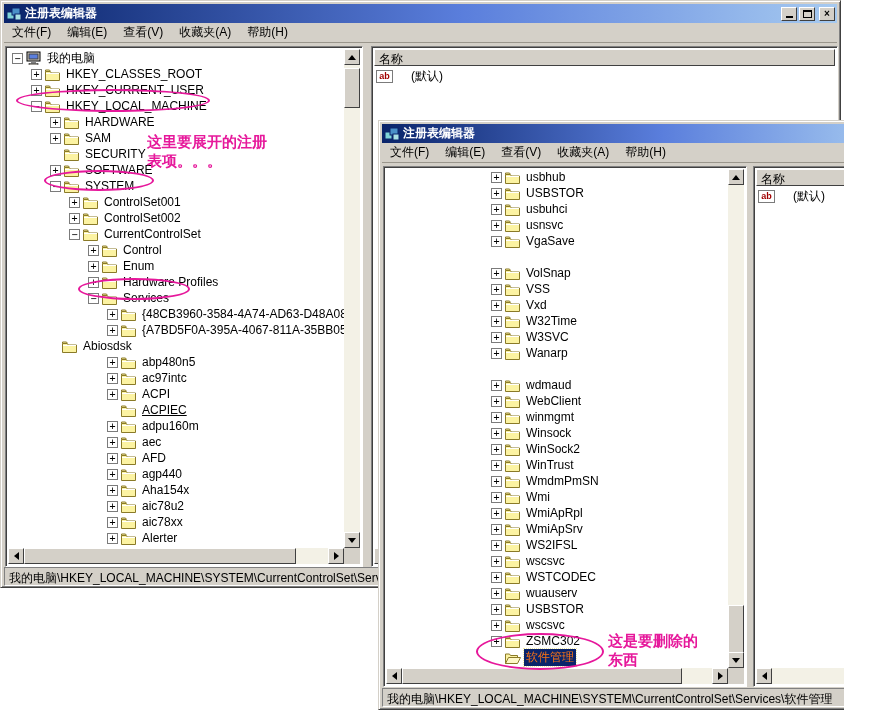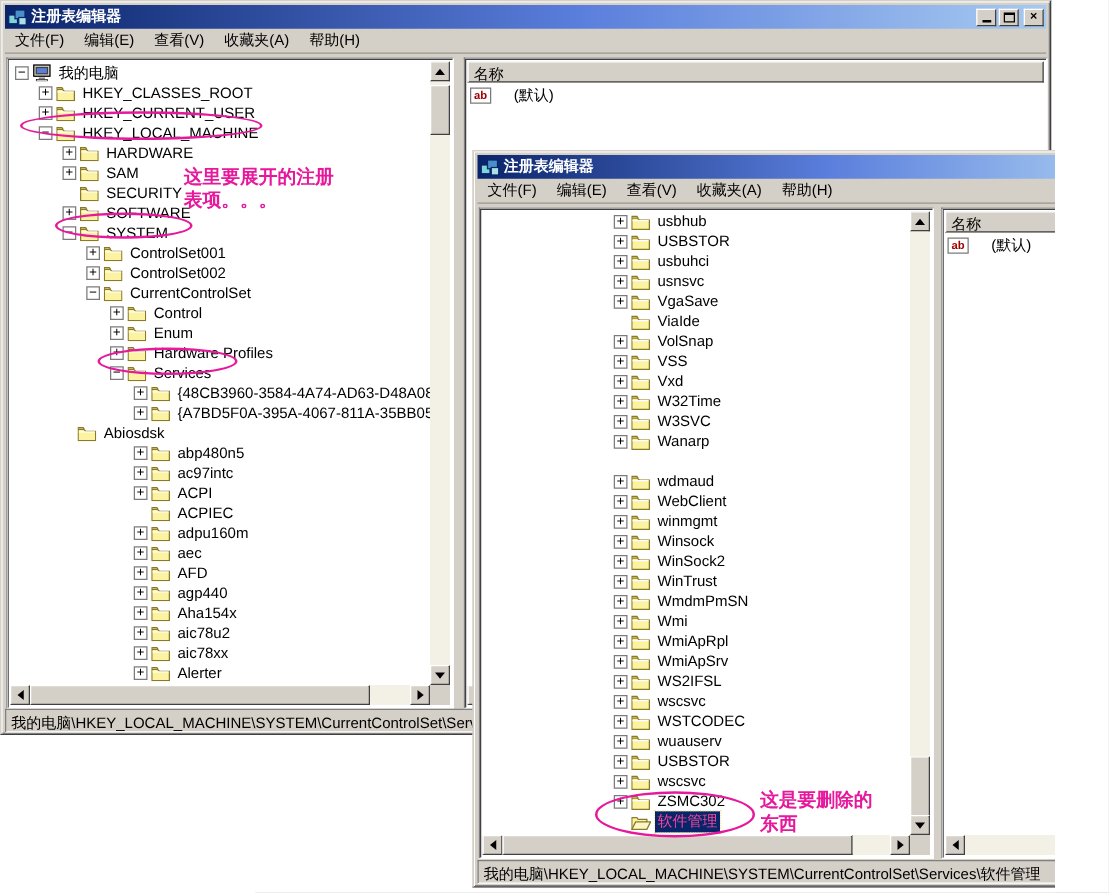--- a/index.html
+++ b/index.html
@@ -37,21 +37,21 @@
            border:1px solid #808080; border-bottom-color:#fff; border-right-color:#fff;
            box-shadow: inset 1px 1px 0 #404040; }
   .rows { position:absolute; left:2px; top:2px; right:18px; bottom:18px; overflow:hidden; }
 
   .trow { position:absolute; left:0; height:16px; display:flex; align-items:center; white-space:nowrap; }
   .ebox { flex:none; width:11px; height:11px; border:1px solid #7b7b7b; background:#fff;
           font:10px/9px "DejaVu Sans Mono",monospace; text-align:center; color:#000; margin-right:3px; }
   .ebox.hid { visibility:hidden; }
   .ticon { flex:none; width:16px; height:14px; margin-right:3px; display:flex; align-items:center; }
   .lbl { font-size:12px; color:#000; padding:0 2px; }
-  .lbl.sel { background:#0a246a; color:#ec4899; outline:1px dotted #f0e8a0; }
+  .lbl.sel { background:#0a246a; color:#f97316; outline:1px dotted #f0e8a0; }
 
   .colheader { position:absolute; left:2px; top:2px; right:2px; height:17px; background:#d4d0c8;
                border:1px solid #404040; border-top-color:#fff; border-left-color:#fff;
                font-size:12px; padding:1px 4px; }
   .valrow { position:absolute; left:4px; top:22px; height:15px; display:flex; align-items:center; gap:18px;
             font-size:12px; }
   .ab-ic { flex:none; width:17px; height:13px; border:1px solid #7b7b7b; background:#fff;
            color:#a00000; font:bold 9px/11px "Liberation Sans",sans-serif; text-align:center; }
 
   
@@ -323,21 +323,21 @@
           <div class="trow" style="top: 337px; padding-left: 99px;">
             <span class="ebox">+</span>
             <span class="ticon">
               <svg width="15" height="13" viewBox="0 0 15 13">
                 <path d="M0.5 3.5 L5 3.5 L6.5 5 L14.5 5 L14.5 12.5 L0.5 12.5 Z M0.5 3.5 L0.5 2 L4.5 2 L5.5 3.5" fill="#fcf3a2" stroke="#8a7a28"></path>
                 <path d="M1 5.5 L14 5.5" stroke="#fff" stroke-width="1"></path>
               </svg>
             </span>
             <span class="lbl">ACPI</span>
           </div>
-          <div class="trow" style="top: 353px; padding-left: 99px;">
+          <div class="trow" style="top: 353px; padding-left: 99px; text-decoration: underline;">
             <span class="ebox hid"></span>
             <span class="ticon">
               <svg width="15" height="13" viewBox="0 0 15 13">
                 <path d="M0.5 3.5 L5 3.5 L6.5 5 L14.5 5 L14.5 12.5 L0.5 12.5 Z M0.5 3.5 L0.5 2 L4.5 2 L5.5 3.5" fill="#fcf3a2" stroke="#8a7a28"></path>
                 <path d="M1 5.5 L14 5.5" stroke="#fff" stroke-width="1"></path>
               </svg>
             </span>
             <span class="lbl">ACPIEC</span>
           </div>
           <div class="trow" style="top: 369px; padding-left: 99px;">
@@ -533,30 +533,20 @@
           <div class="trow" style="top: 64px; padding-left: 105px;">
             <span class="ebox">+</span>
             <span class="ticon">
               <svg width="15" height="13" viewBox="0 0 15 13">
                 <path d="M0.5 3.5 L5 3.5 L6.5 5 L14.5 5 L14.5 12.5 L0.5 12.5 Z M0.5 3.5 L0.5 2 L4.5 2 L5.5 3.5" fill="#fcf3a2" stroke="#8a7a28"></path>
                 <path d="M1 5.5 L14 5.5" stroke="#fff" stroke-width="1"></path>
               </svg>
             </span>
             <span class="lbl">VgaSave</span>
           </div>
-          <div class="trow" style="top: 80px; padding-left: 105px;">
-            <span class="ebox hid"></span>
-            <span class="ticon">
-              <svg width="15" height="13" viewBox="0 0 15 13">
-                <path d="M0.5 3.5 L5 3.5 L6.5 5 L14.5 5 L14.5 12.5 L0.5 12.5 Z M0.5 3.5 L0.5 2 L4.5 2 L5.5 3.5" fill="#fcf3a2" stroke="#8a7a28"></path>
-                <path d="M1 5.5 L14 5.5" stroke="#fff" stroke-width="1"></path>
-              </svg>
-            </span>
-            <span class="lbl">ViaIde</span>
-          </div>
           <div class="trow" style="top: 96px; padding-left: 105px;">
             <span class="ebox">+</span>
             <span class="ticon">
               <svg width="15" height="13" viewBox="0 0 15 13">
                 <path d="M0.5 3.5 L5 3.5 L6.5 5 L14.5 5 L14.5 12.5 L0.5 12.5 Z M0.5 3.5 L0.5 2 L4.5 2 L5.5 3.5" fill="#fcf3a2" stroke="#8a7a28"></path>
                 <path d="M1 5.5 L14 5.5" stroke="#fff" stroke-width="1"></path>
               </svg>
             </span>
             <span class="lbl">VolSnap</span>
           </div>

